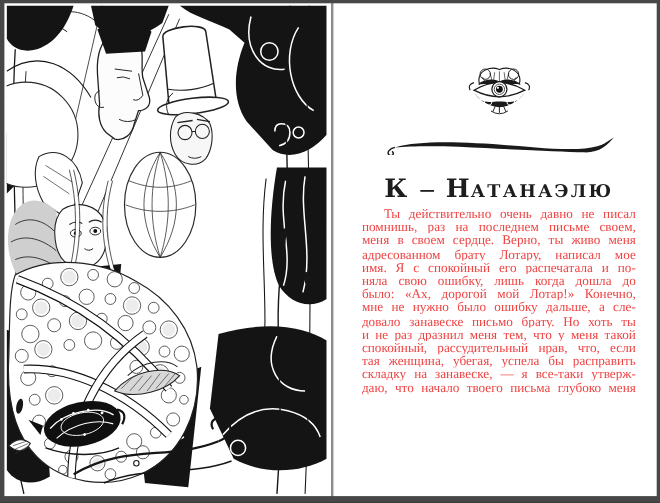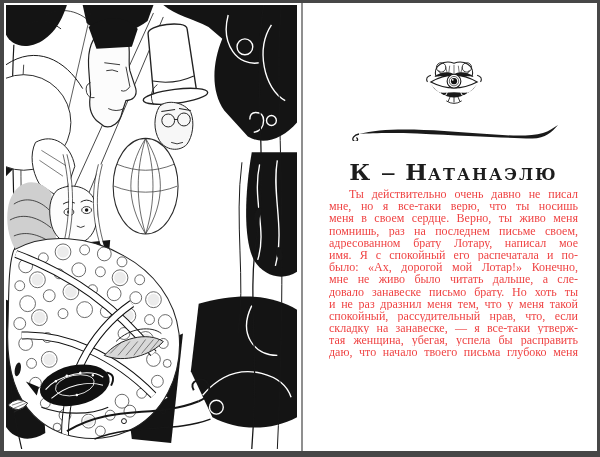--- a/index.html
+++ b/index.html
@@ -317,29 +317,29 @@
 
       <h1 class="title">
         <span class="cap">К</span>
           <span class="sep">—</span>
           <span class="cap">Н</span>
           <span>АТАНАЭЛЮ</span>
       </h1>
 
       <div class="bodytext">
         <div class="bl ind">Ты действительно очень давно не писал</div>
-        <div class="bl">мне, но я все-таки верю, что ты носишь</div>
+        <div class="bl">помнишь, раз на последнем письме своем,</div>
         <div class="bl">меня в своем сердце. Верно, ты живо меня</div>
-        <div class="bl">помнишь, раз на последнем письме своем,</div>
         <div class="bl">адресованном брату Лотару, написал мое</div>
         <div class="bl">имя. Я с спокойный его распечатала и по-</div>
+        <div class="bl">няла свою ошибку, лишь когда дошла до</div>
         <div class="bl">было: «Ах, дорогой мой Лотар!» Конечно,</div>
-        <div class="bl">мне не живо было читать дальше, а сле-</div>
+        <div class="bl">мне не нужно было ошибку дальше, а сле-</div>
         <div class="bl">довало занавеске письмо брату. Но хоть ты</div>
         <div class="bl">и не раз дразнил меня тем, что у меня такой</div>
         <div class="bl">спокойный, рассудительный нрав, что, если</div>
+        <div class="bl">тая женщина, убегая, успела бы расправить</div>
         <div class="bl">складку на занавеске, — я все-таки утверж-</div>
-        <div class="bl">тая женщина, убегая, успела бы расправить</div>
         <div class="bl">даю, что начало твоего письма глубоко меня</div>
       </div>
     </div>
   </div>
 </div>
 
 </body></html>

